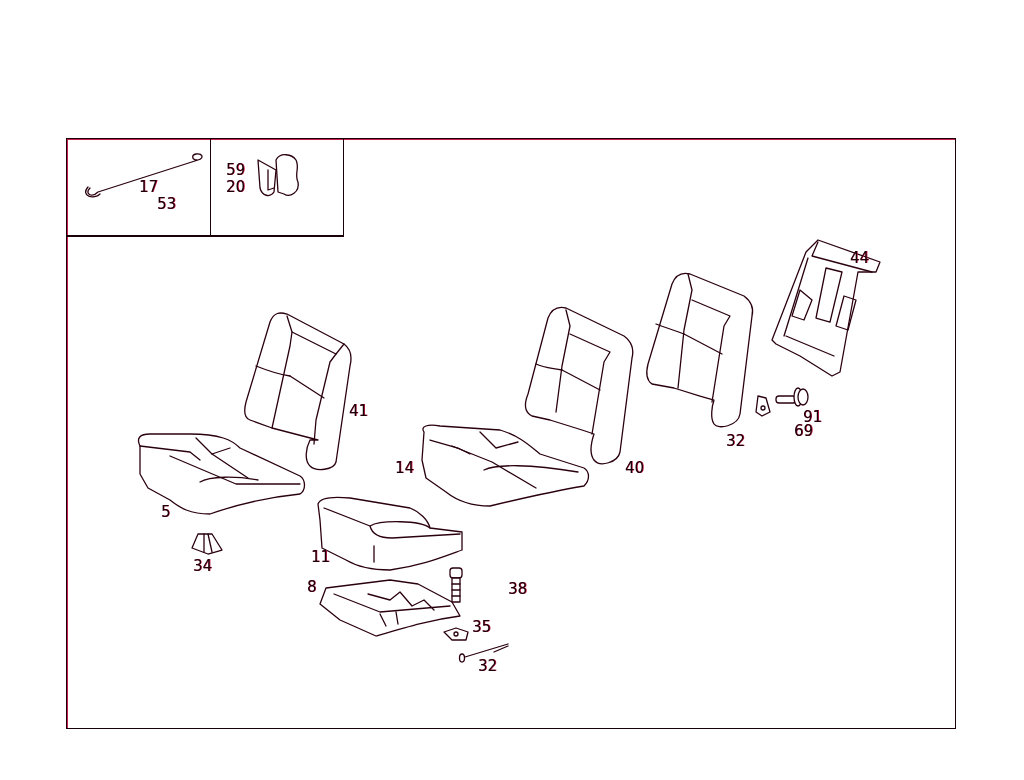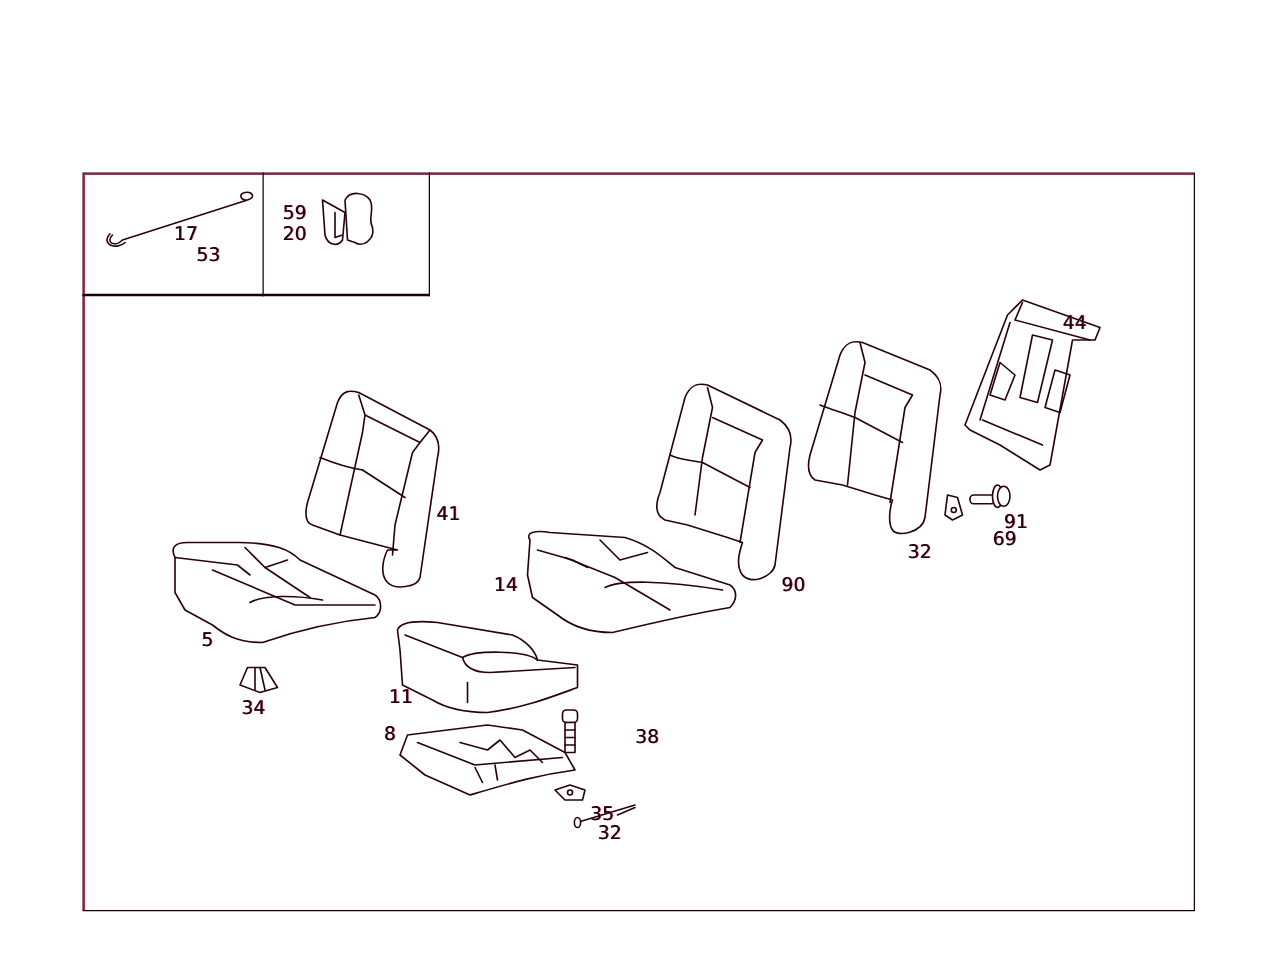--- a/index.html
+++ b/index.html
@@ -139,21 +139,21 @@
   <div class="label" style="left:157px;top:196px;">53</div>
   <div class="label" style="left:226px;top:162px;">59</div>
   <div class="label" style="left:226px;top:179px;">20</div>
 
   <div class="label" style="left:349px;top:403px;">41</div>
   <div class="label" style="left:161px;top:504px;">5</div>
   <div class="label" style="left:193px;top:558px;">34</div>
   <div class="label" style="left:311px;top:549px;">11</div>
   <div class="label" style="left:307px;top:579px;">8</div>
   <div class="label" style="left:464px;top:581px;margin-left:44px;">38</div>
-  <div class="label" style="left:472px;top:619px;margin-top:24px;">35</div>
+  <div class="label" style="left:472px;top:619px;">35</div>
   <div class="label" style="left:478px;top:658px;">32</div>
   <div class="label" style="left:395px;top:460px;">14</div>
-  <div class="label" style="left:625px;top:460px;">90</div>
+  <div class="label" style="left:625px;top:460px;">40</div>
   <div class="label" style="left:726px;top:433px;">32</div>
   <div class="label" style="left:850px;top:250px;">44</div>
   <div class="label" style="left:794px;top:423px;">69</div>
   <div class="label" style="left:803px;top:409px;">91</div>
 </div>
 
 </body></html>

